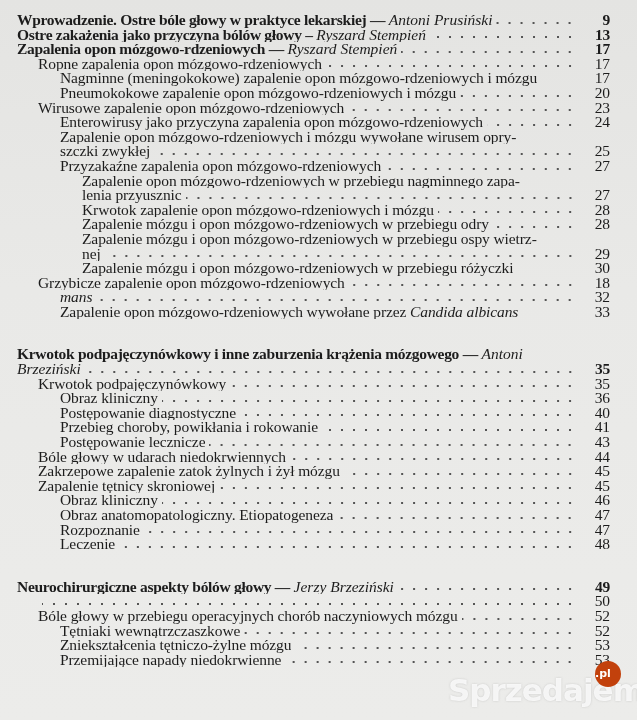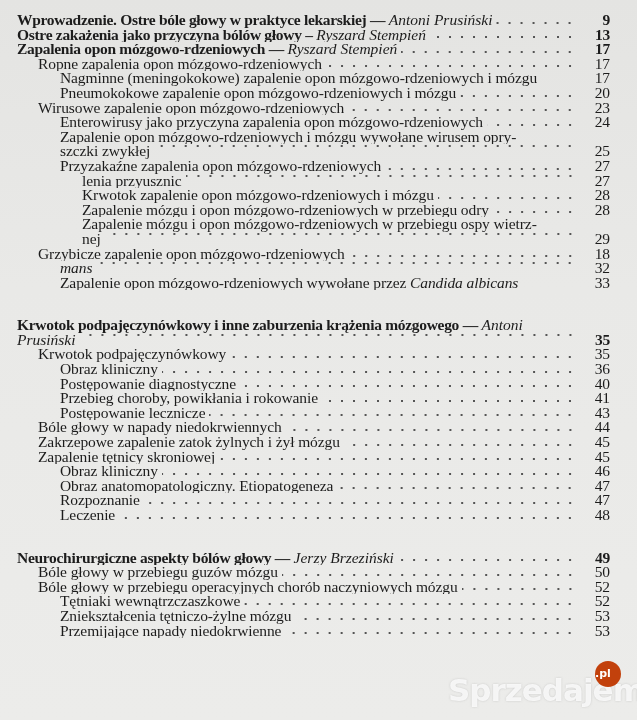--- a/index.html
+++ b/index.html
@@ -29,21 +29,21 @@
       background-size: 12px 4px; background-repeat: repeat-x;
       background-position: right center;
     }
     .row .page-num { flex: 0 0 28px; text-align: right; }
     .lvl0 { padding-left: 0; }
     .lvl1 { padding-left: 21px; }
     .lvl2 { padding-left: 43px; }
     .lvl3 { padding-left: 65px; }
     .bold { font-weight: bold; letter-spacing: -0.3px; }
     .author { font-style: italic; font-weight: normal; letter-spacing: 0; }
-    .line2 { display: flex; height: 14.6px; }
+    .line2 { display: flex; align-items: flex-end; height: 14.6px; }
     .line1 { height: 14.6px; overflow: hidden; white-space: nowrap; }
     .watermark {
       position: absolute; left: 448px; top: 672px;
       font-family: "DejaVu Sans", sans-serif; font-weight: bold;
       font-size: 31px; color: rgba(255,255,255,0.82);
       letter-spacing: -1px;
       text-shadow: 0 0 2px rgba(160,160,160,0.5);
     }
     .watermark-badge {
       position: absolute; left: 595px; top: 661px;
@@ -106,20 +106,21 @@
             <span class="dots"></span>
             <span class="page-num">25</span>
           </div>
         </div>
         <div class="row lvl2">
           <span class="text"><span>Przyzakaźne zapalenia opon mózgowo-rdzeniowych</span></span>
           <span class="dots"></span>
           <span class="page-num">27</span>
         </div>
         <div class="row lvl3 wrap">
+          <div class="line1"><span>Zapalenie opon mózgowo-rdzeniowych w przebiegu nagminnego zapa-</span></div>
           <div class="line2">
             <span class="text"><span>lenia przyusznic</span></span>
             <span class="dots"></span>
             <span class="page-num">27</span>
           </div>
         </div>
         <div class="row lvl3">
           <span class="text"><span>Krwotok zapalenie opon mózgowo-rdzeniowych i mózgu</span></span>
           <span class="dots"></span>
           <span class="page-num">28</span>
@@ -129,20 +130,25 @@
           <span class="dots"></span>
           <span class="page-num">28</span>
         </div>
         <div class="row lvl3 wrap">
           <div class="line1"><span>Zapalenie mózgu i opon mózgowo-rdzeniowych w przebiegu ospy wietrz-</span></div>
           <div class="line2">
             <span class="text"><span>nej</span></span>
             <span class="dots"></span>
             <span class="page-num">29</span>
           </div>
+        </div>
+        <div class="row lvl3">
+          <span class="text"><span>Zapalenie mózgu i opon mózgowo-rdzeniowych w przebiegu różyczki</span></span>
+          <span style="flex: 1 1 auto;"></span>
+          <span class="page-num">30</span>
         </div>
         <div class="row lvl1">
           <span class="text"><span>Grzybicze zapalenie opon mózgowo-rdzeniowych</span></span>
           <span class="dots"></span>
           <span class="page-num">18</span>
         </div>
         <div class="row lvl2 wrap">
           <div class="line2">
             <span class="text"><i>mans</i></span>
             <span class="dots"></span>
@@ -152,21 +158,21 @@
         <div class="row lvl2">
           <span class="text"><span>Zapalenie opon mózgowo-rdzeniowych wywołane przez </span><i>Candida albicans</i></span>
           <span style="flex: 1 1 auto;"></span>
           <span class="page-num">33</span>
         </div>
       </div>
       <div class="section">
         <div class="row lvl0 bold wrap">
           <div class="line1"><span>Krwotok podpajęczynówkowy i inne zaburzenia krążenia mózgowego — </span><span class="author">Antoni</span></div>
           <div class="line2">
-            <span class="text"><span class="author">Prusiński</span></span>
+            <span class="text"><span class="author">Brzeziński</span></span>
             <span class="dots"></span>
             <span class="page-num">35</span>
           </div>
         </div>
         <div class="row lvl1">
           <span class="text"><span>Krwotok podpajęczynówkowy</span></span>
           <span class="dots"></span>
           <span class="page-num">35</span>
         </div>
         <div class="row lvl2">
@@ -183,21 +189,21 @@
           <span class="text"><span>Przebieg choroby, powikłania i rokowanie</span></span>
           <span class="dots"></span>
           <span class="page-num">41</span>
         </div>
         <div class="row lvl2">
           <span class="text"><span>Postępowanie lecznicze</span></span>
           <span class="dots"></span>
           <span class="page-num">43</span>
         </div>
         <div class="row lvl1">
-          <span class="text"><span>Bóle głowy w napady niedokrwiennych</span></span>
+          <span class="text"><span>Bóle głowy w udarach niedokrwiennych</span></span>
           <span class="dots"></span>
           <span class="page-num">44</span>
         </div>
         <div class="row lvl1">
           <span class="text"><span>Zakrzepowe zapalenie zatok żylnych i żył mózgu</span></span>
           <span class="dots"></span>
           <span class="page-num">45</span>
         </div>
         <div class="row lvl1">
           <span class="text"><span>Zapalenie tętnicy skroniowej</span></span>
@@ -225,21 +231,20 @@
           <span class="page-num">48</span>
         </div>
       </div>
       <div class="section">
         <div class="row lvl0 bold">
           <span class="text"><span>Neurochirurgiczne aspekty bólów głowy — </span><span class="author">Jerzy Brzeziński</span></span>
           <span class="dots"></span>
           <span class="page-num">49</span>
         </div>
         <div class="row lvl1">
-          <span class="text"><span>Bóle głowy w przebiegu guzów mózgu</span></span>
           <span class="dots"></span>
           <span class="page-num">50</span>
         </div>
         <div class="row lvl1">
           <span class="text"><span>Bóle głowy w przebiegu operacyjnych chorób naczyniowych mózgu</span></span>
           <span class="dots"></span>
           <span class="page-num">52</span>
         </div>
         <div class="row lvl2">
           <span class="text"><span>Tętniaki wewnątrzczaszkowe</span></span>

